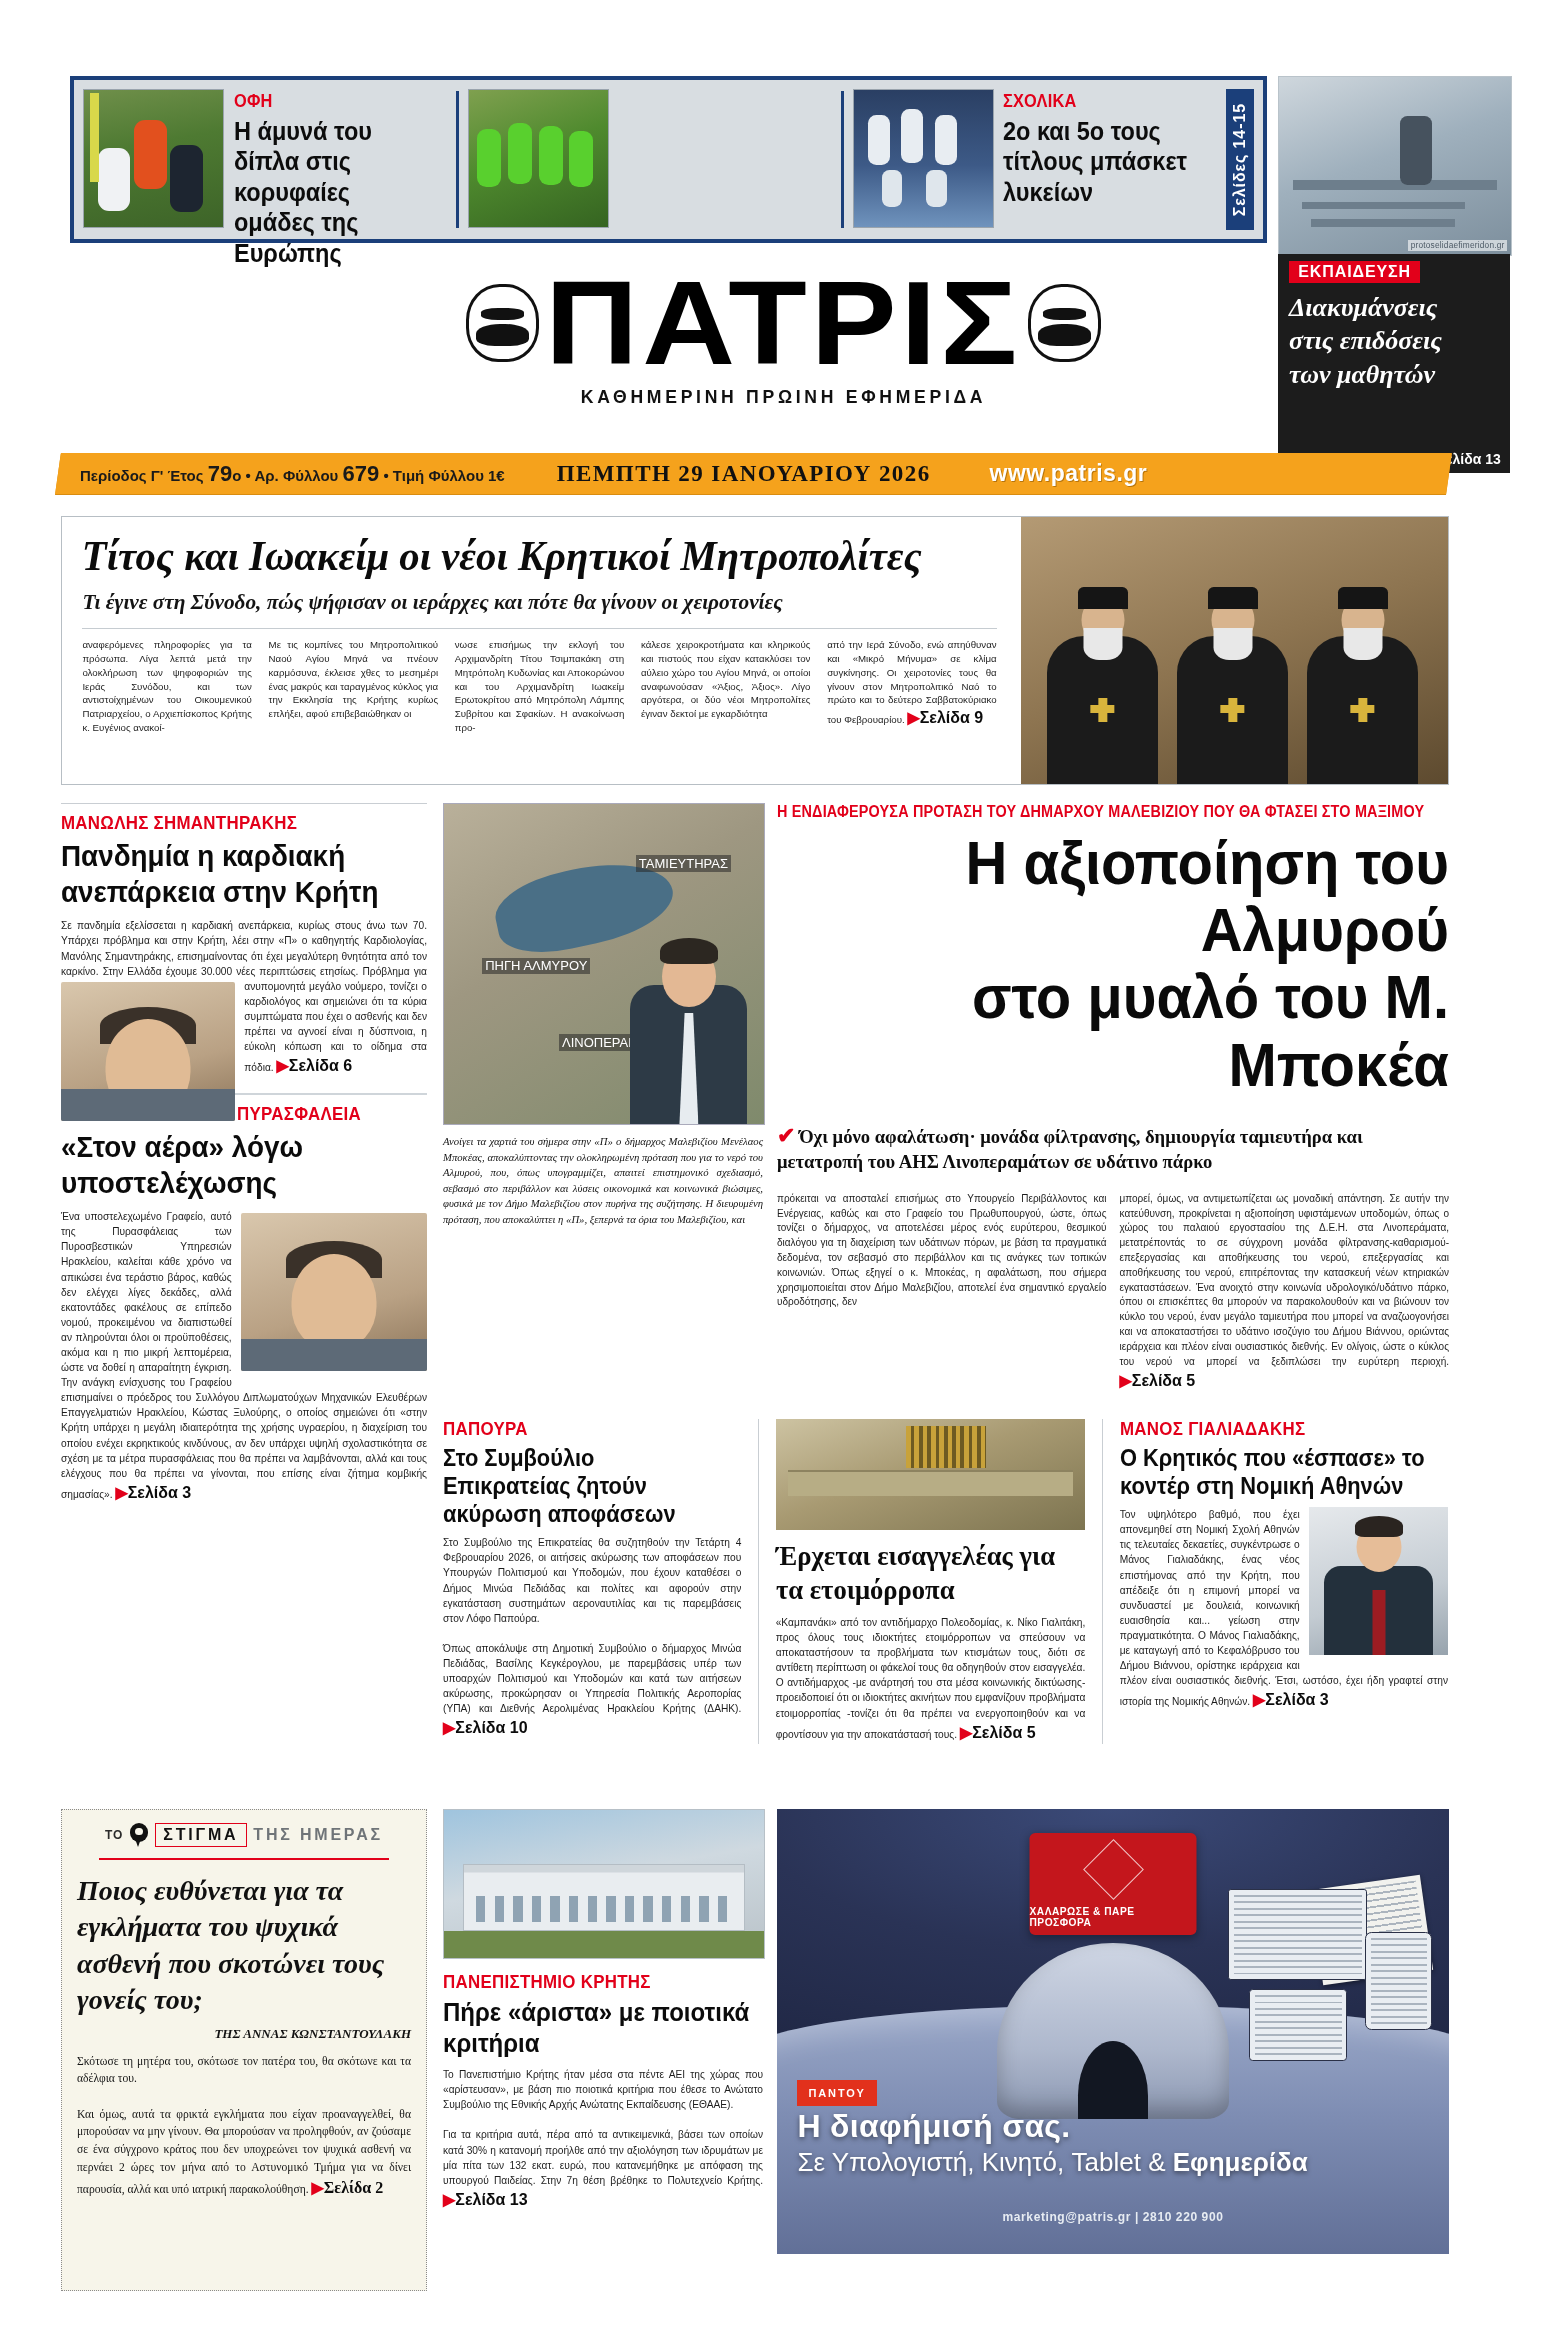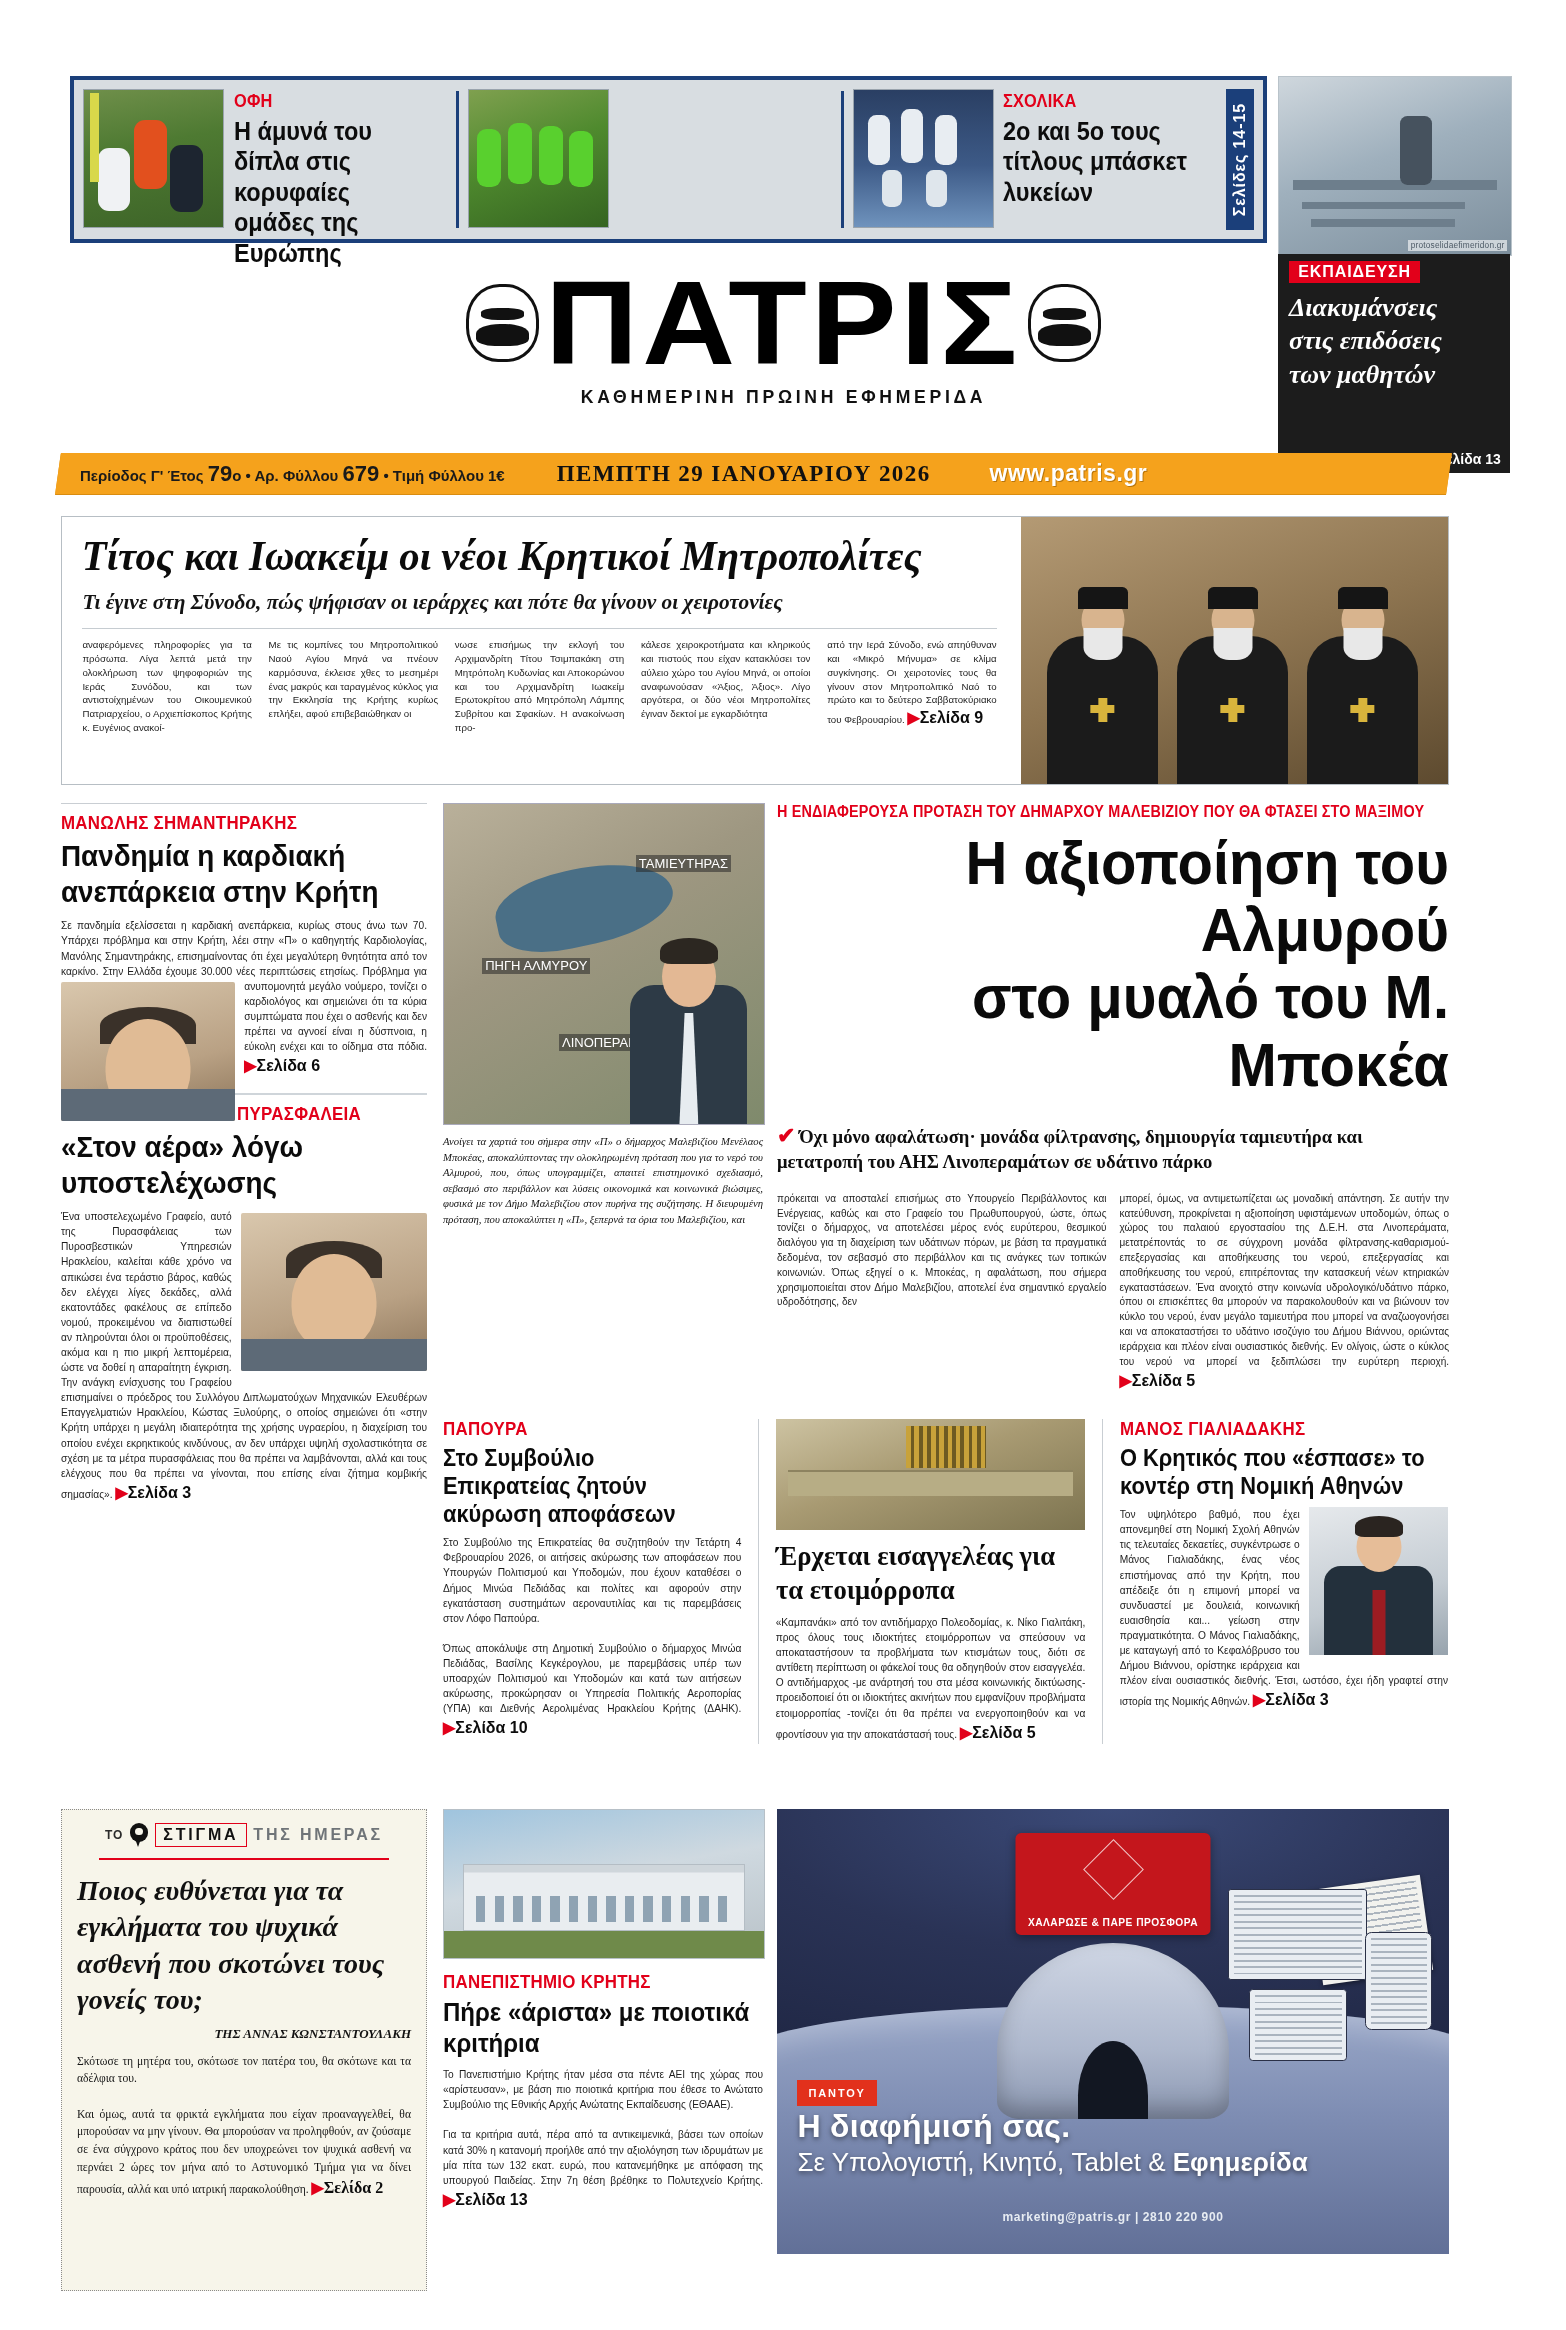--- a/index.html
+++ b/index.html
@@ -397,21 +397,21 @@
     background:linear-gradient(180deg,#cfd6e4 0%,#aeb8cd 60%,#8c98b2 100%);
     border-radius:50% 50% 10% 10% / 62% 62% 10% 10%;
     box-shadow:inset 0 -11px 22px rgba(0,0,0,.25);
   }
   .ad-door{
     position:absolute; left:50%; bottom:0; transform:translateX(-50%);
     width:70px; height:78px; background:#121722; border-radius:50% 50% 0 0 / 70% 70% 0 0;
   }
   .ad-ribbon{
     position:absolute; left:50%; top:24px; transform:translateX(-50%);
-    width:195px; height:102px; background:#c4161c; border-radius:5.6px;
+    width:167px; height:102px; background:#c4161c; border-radius:5.6px;
     box-shadow:0 2.8px 9.3px rgba(0,0,0,.35);
     display:flex; align-items:flex-end; justify-content:center; padding-bottom:7.4px;
     box-sizing:border-box;
   }
   .ad-ribbon .txt{color:#fff; font-size:10.2px; font-weight:700; letter-spacing:0.5px;}
   .ad-ribbon .deco{
     position:absolute; left:50%; top:15px; transform:translateX(-50%) rotate(45deg);
     width:41px; height:41px; border:1.9px solid rgba(255,255,255,.75);
   }
   .ad-dev{
@@ -596,21 +596,21 @@
     <div>
       <div class="section-kicker">ΜΑΝΩΛΗΣ ΣΗΜΑΝΤΗΡΑΚΗΣ</div>
       <div class="art-head">Πανδημία η καρδιακή ανεπάρκεια στην Κρήτη</div>
       <div class="body-txt">
         <span>Σε πανδημία εξελίσσεται η καρδιακή ανεπάρκεια, κυρίως στους άνω των 70. Υπάρχει πρόβλημα και στην Κρήτη, λέει στην «Π» ο καθηγητής Καρδιολογίας, Μανόλης Σημαντηράκης, επισημαίνοντας ότι έχει μεγαλύτερη θνητότητα από τον καρκίνο. Στην Ελλάδα έχουμε 30.000 νέες περιπτώσεις ετησίως.</span>
         <div class="portrait">
           <div class="hair"></div>
             <div class="face"></div>
             <div class="shirt"></div>
         </div>
-        <span>Πρόβλημα για ανυπομονητά μεγάλο νούμερο, τονίζει ο καρδιολόγος και σημειώνει ότι τα κύρια συμπτώματα που έχει ο ασθενής και δεν πρέπει να αγνοεί είναι η δύσπνοια, η εύκολη ενέχει και το οίδημα στα πόδια.</span>
+        <span>Πρόβλημα για ανυπομονητά μεγάλο νούμερο, τονίζει ο καρδιολόγος και σημειώνει ότι τα κύρια συμπτώματα που έχει ο ασθενής και δεν πρέπει να αγνοεί είναι η δύσπνοια, η εύκολη κόπωση και το οίδημα στα πόδια.</span>
         <span class="lead-page">
           <span class="mk">▶</span><span>Σελίδα 6</span>
         </span>
       </div>
     </div>
 
     <div class="fire-rule"></div>
 
     <div>
       <div class="section-kicker">ΠΥΡΑΣΦΑΛΕΙΑ</div>

